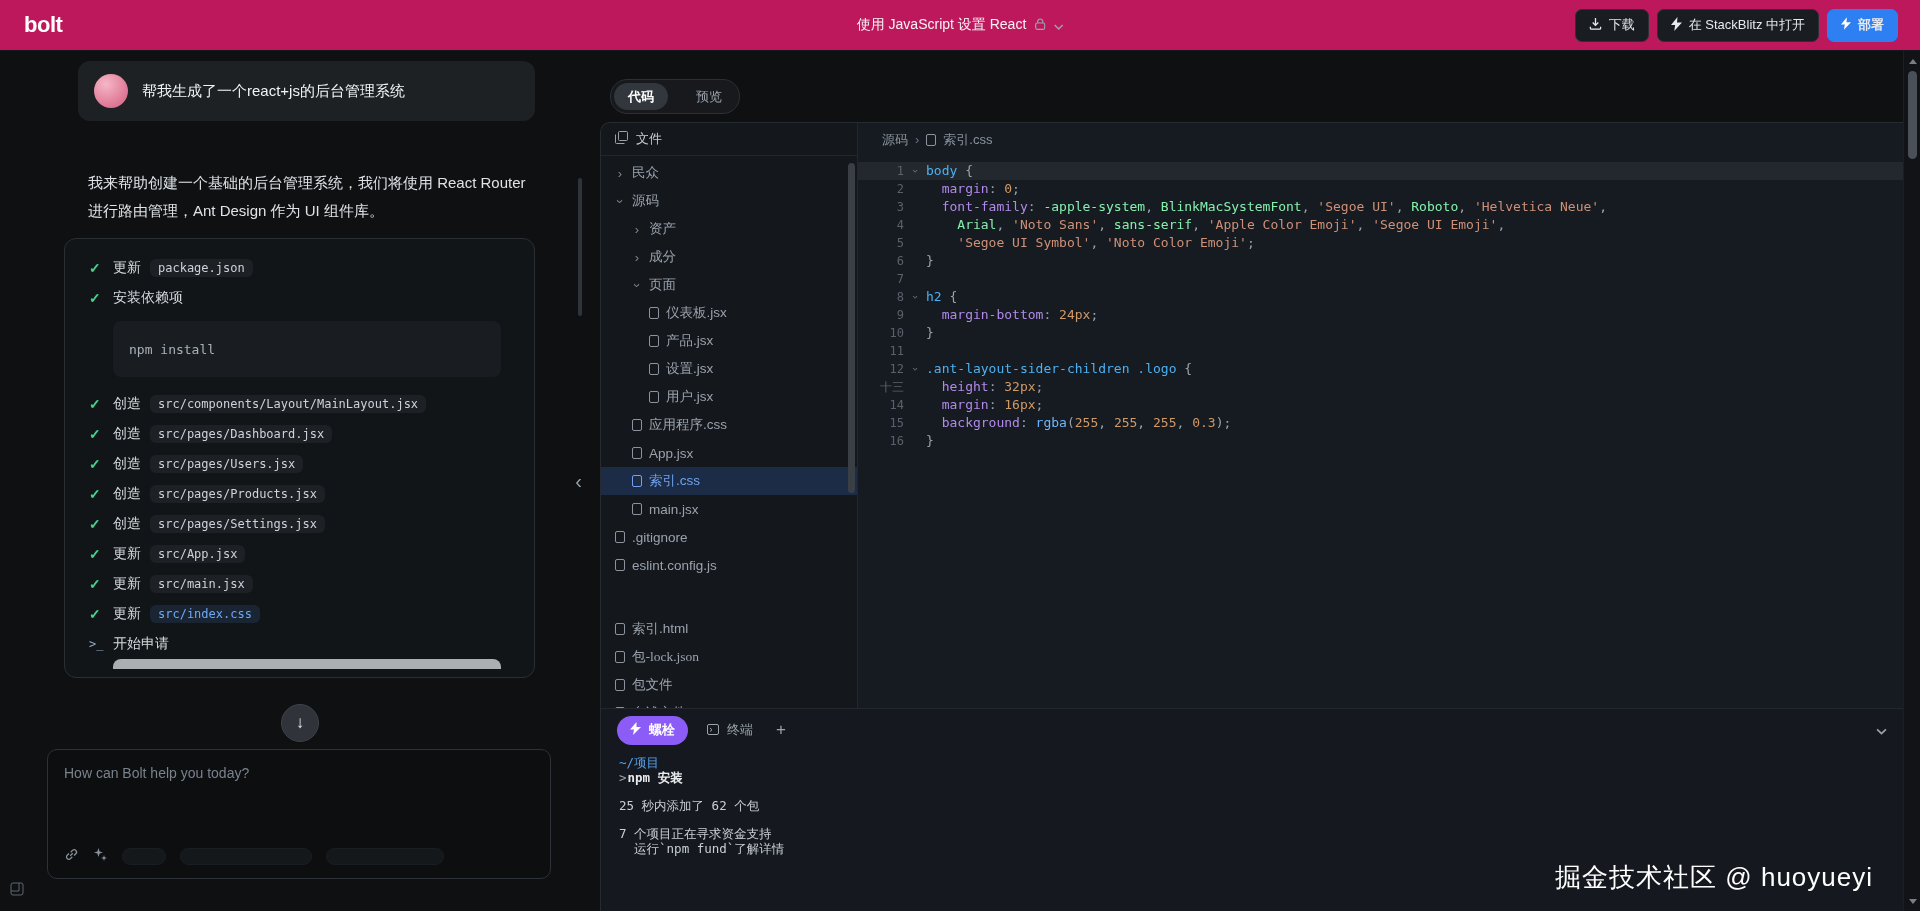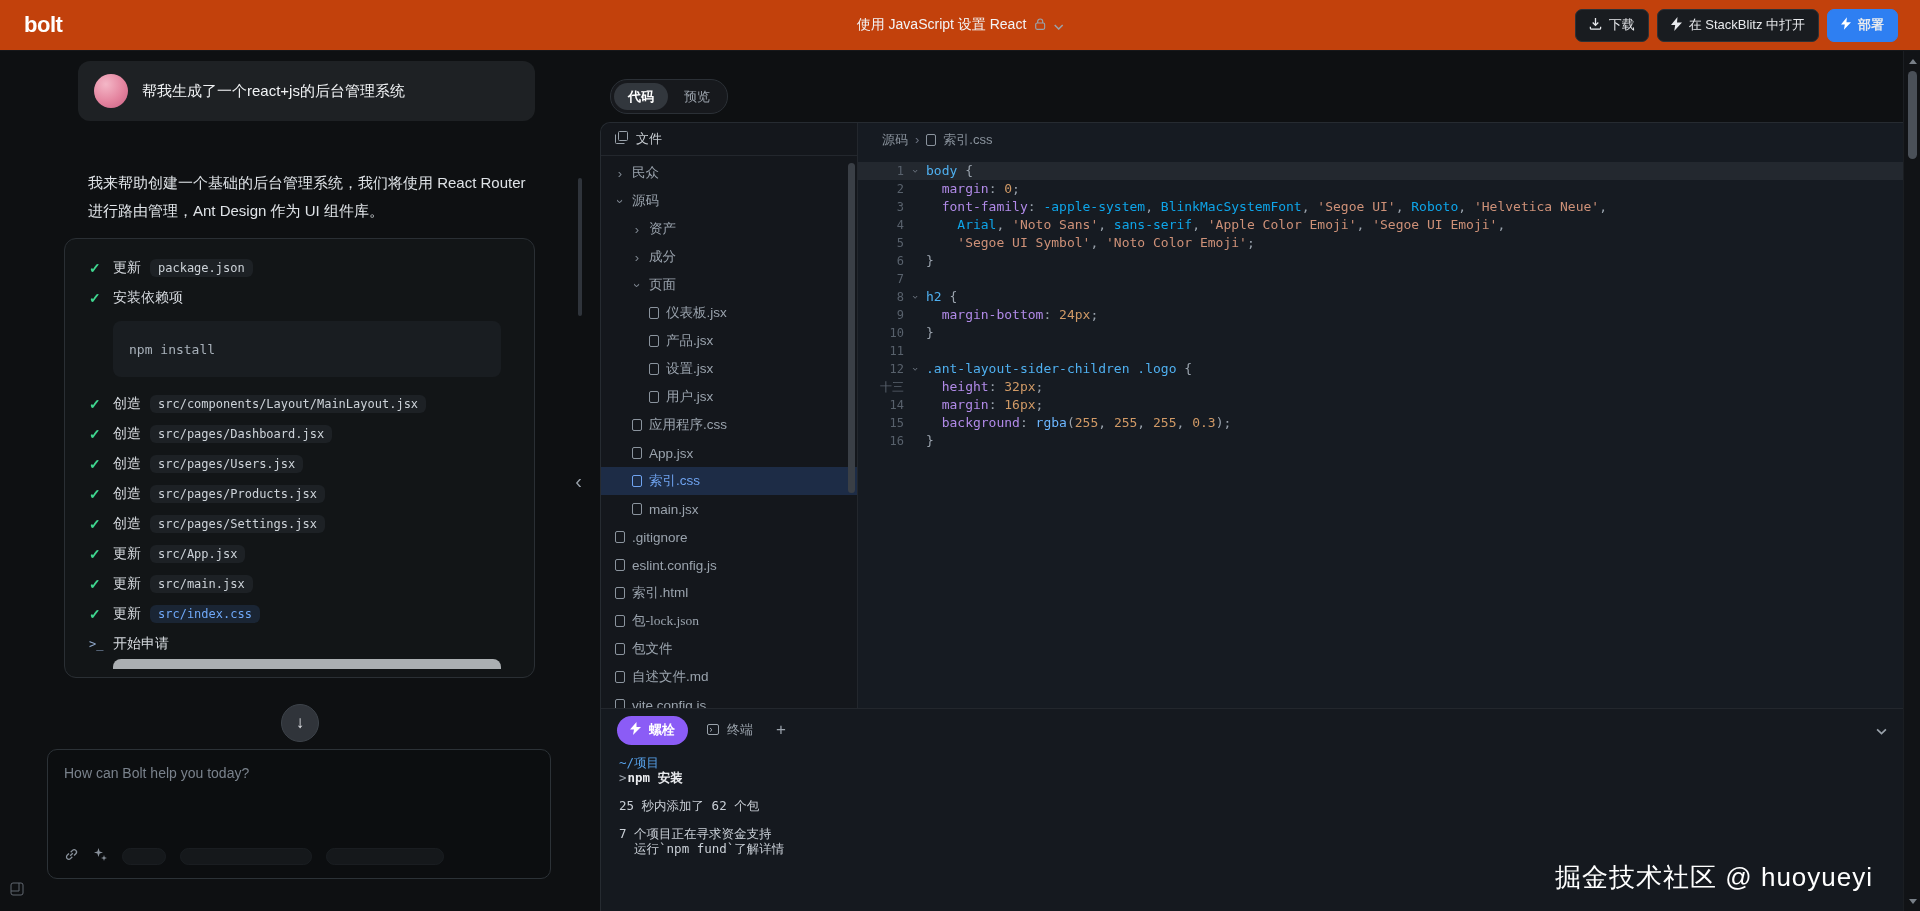--- a/index.html
+++ b/index.html
@@ -1,21 +1,21 @@
 <!DOCTYPE html>
 <html><head>
 <meta charset="utf-8">
 <style>
   *{margin:0;padding:0;box-sizing:border-box}
   html,body{width:1920px;height:911px;overflow:hidden;background:#0e1012;color:#e6e8ea;
     font-family:"Liberation Sans",sans-serif}
   button{font-family:inherit;cursor:pointer}
 
   
-  .topbar{height:51px;display:flex;align-items:center;padding:0 22px 0 24px;background:#c2410c;
+  .topbar{height:51px;display:flex;align-items:center;padding:0 22px 0 24px;background:#be185d;
     border-bottom:1px solid #16181b;position:relative;z-index:5}
   .logo{font-size:22px;font-weight:800;letter-spacing:-.5px;color:#fff}
   .title-group{position:absolute;left:50%;top:50%;transform:translate(-50%,-50%);
     display:flex;align-items:center;gap:8px;font-size:14px;color:#f3f4f6;cursor:pointer}
   .topbar-actions{margin-left:auto;display:flex;gap:8px;align-items:center}
   .btn{height:33px;border-radius:7px;display:flex;align-items:center;gap:7px;padding:0 13px;
     font-size:13px;color:#e8eaed;background:#191c20;border:1px solid #2c3136}
   .btn.blue{background:#2e7ff2;border-color:#2e7ff2;font-weight:600}
 
   .main{display:flex;height:860px;position:relative}
@@ -65,21 +65,21 @@
   .corner-icon{position:absolute;left:10px;bottom:11px;opacity:.85;z-index:4}
   .chat-scrollbar{position:absolute;left:578px;top:127px;width:4px;height:138px;border-radius:2px;background:#2f343b}
 
   
   .panel-handle{width:43px;flex-shrink:0;display:flex;align-items:center;justify-content:center}
   .panel-handle button{background:none;border:none;color:#98a0a9;font-size:20px}
 
   
   .editor-col{flex:1;display:flex;flex-direction:column;min-width:0;margin-right:17px}
   .view-tabs-strip{height:71px;display:flex;align-items:flex-end;padding:0 0 8px 10px}
-  .view-pill{display:flex;background:#17191d;border:1px solid #2b3036;border-radius:17px;padding:3px;gap:2px}
+  .view-pill{display:flex;background:#17191d;border:1px solid #2b3036;border-radius:17px;padding:3px;gap:14px}
   .vtab{height:27px;padding:0 14px;border-radius:14px;font-size:13px;color:#9aa2ab;
     display:flex;align-items:center;background:transparent;border:none}
   .vtab.active{background:#32373d;color:#fff;font-weight:600}
 
   .editor-panel{flex:1;display:flex;flex-direction:column;background:#15191f;
     border:1px solid #262b31;border-right:none;border-bottom:none;border-radius:10px 0 0 0;min-height:0}
   .workspace{flex:1;display:flex;min-height:0}
 
   .file-panel{width:257px;flex-shrink:0;border-right:1px solid #23272d;display:flex;flex-direction:column;
     position:relative;background:#14171c;border-radius:10px 0 0 0}
@@ -98,21 +98,21 @@
   .breadcrumb{height:33px;display:flex;align-items:center;gap:7px;padding:0 24px;font-size:13px;color:#8b949e;flex-shrink:0}
   .bc-sep{color:#6b7280}
   .code-scroll{flex:1;overflow:hidden;padding-top:6px;font-family:"DejaVu Sans Mono",monospace;font-size:13px}
   .cline{display:flex;height:18px;line-height:18px}
   .cline.active{background:rgba(255,255,255,.06)}
   .gut{width:46px;text-align:right;color:#58616c;font-size:12px;flex-shrink:0}
   .fold{width:22px;text-align:center;color:#6e7681;font-size:11px;flex-shrink:0}
   .fold .g{display:inline-block;transform:rotate(90deg)}
   .ccode{white-space:pre}
   .tk-sel{color:#4fb0f0}.tk-prop{color:#b18ae8}.tk-num{color:#d19a66}.tk-str{color:#ce9178}
-  .tk-ident{color:#0ea5e9}.tk-fn{color:#6cb6ff}.tk-pun{color:#9aa3ad}.tk-ws{color:#9aa3ad}
+  .tk-ident{color:#86efac}.tk-fn{color:#6cb6ff}.tk-pun{color:#9aa3ad}.tk-ws{color:#9aa3ad}
 
   
   .terminal{height:203px;border-top:1px solid #23272d;display:flex;flex-direction:column;position:relative;background:#15191f}
   .terminal-tabs{height:42px;display:flex;align-items:center;gap:6px;padding:0 16px;flex-shrink:0}
   .ttab{display:flex;align-items:center;gap:8px;height:29px;padding:0 13px;border-radius:15px;
     font-size:13px;color:#9aa2ab;background:transparent;border:none}
   .ttab.active{background:#8b5cf6;color:#fff;font-weight:600}
   .ttab-add{background:none;border:none;color:#9aa2ab;font-size:17px;margin-left:4px}
   .terminal-caret{margin-left:auto;background:none;border:none;display:flex}
   .terminal-body{flex:1;padding:4px 0 0 18px;font-family:"DejaVu Sans Mono",monospace;
@@ -372,21 +372,21 @@
                 <span class="tree-label">main.jsx</span>
               </div>
               <div class="tree-row" style="padding-left: 14px;">
                 <span class="ficon"></span>
                 <span class="tree-label">.gitignore</span>
               </div>
               <div class="tree-row" style="padding-left: 14px;">
                 <span class="ficon"></span>
                 <span class="tree-label">eslint.config.js</span>
               </div>
-              <div class="tree-row" style="padding-left: 14px;">
+              <div class="tree-row" style="padding-left: 14px; margin-top: 36px;">
                 <span class="ficon"></span>
                 <span class="tree-label">索引.html</span>
               </div>
               <div class="tree-row" style="padding-left: 14px; font-family: Liberation Serif, serif;">
                 <span class="ficon"></span>
                 <span class="tree-label">包-lock.json</span>
               </div>
               <div class="tree-row" style="padding-left: 14px;">
                 <span class="ficon"></span>
                 <span class="tree-label">包文件</span>

